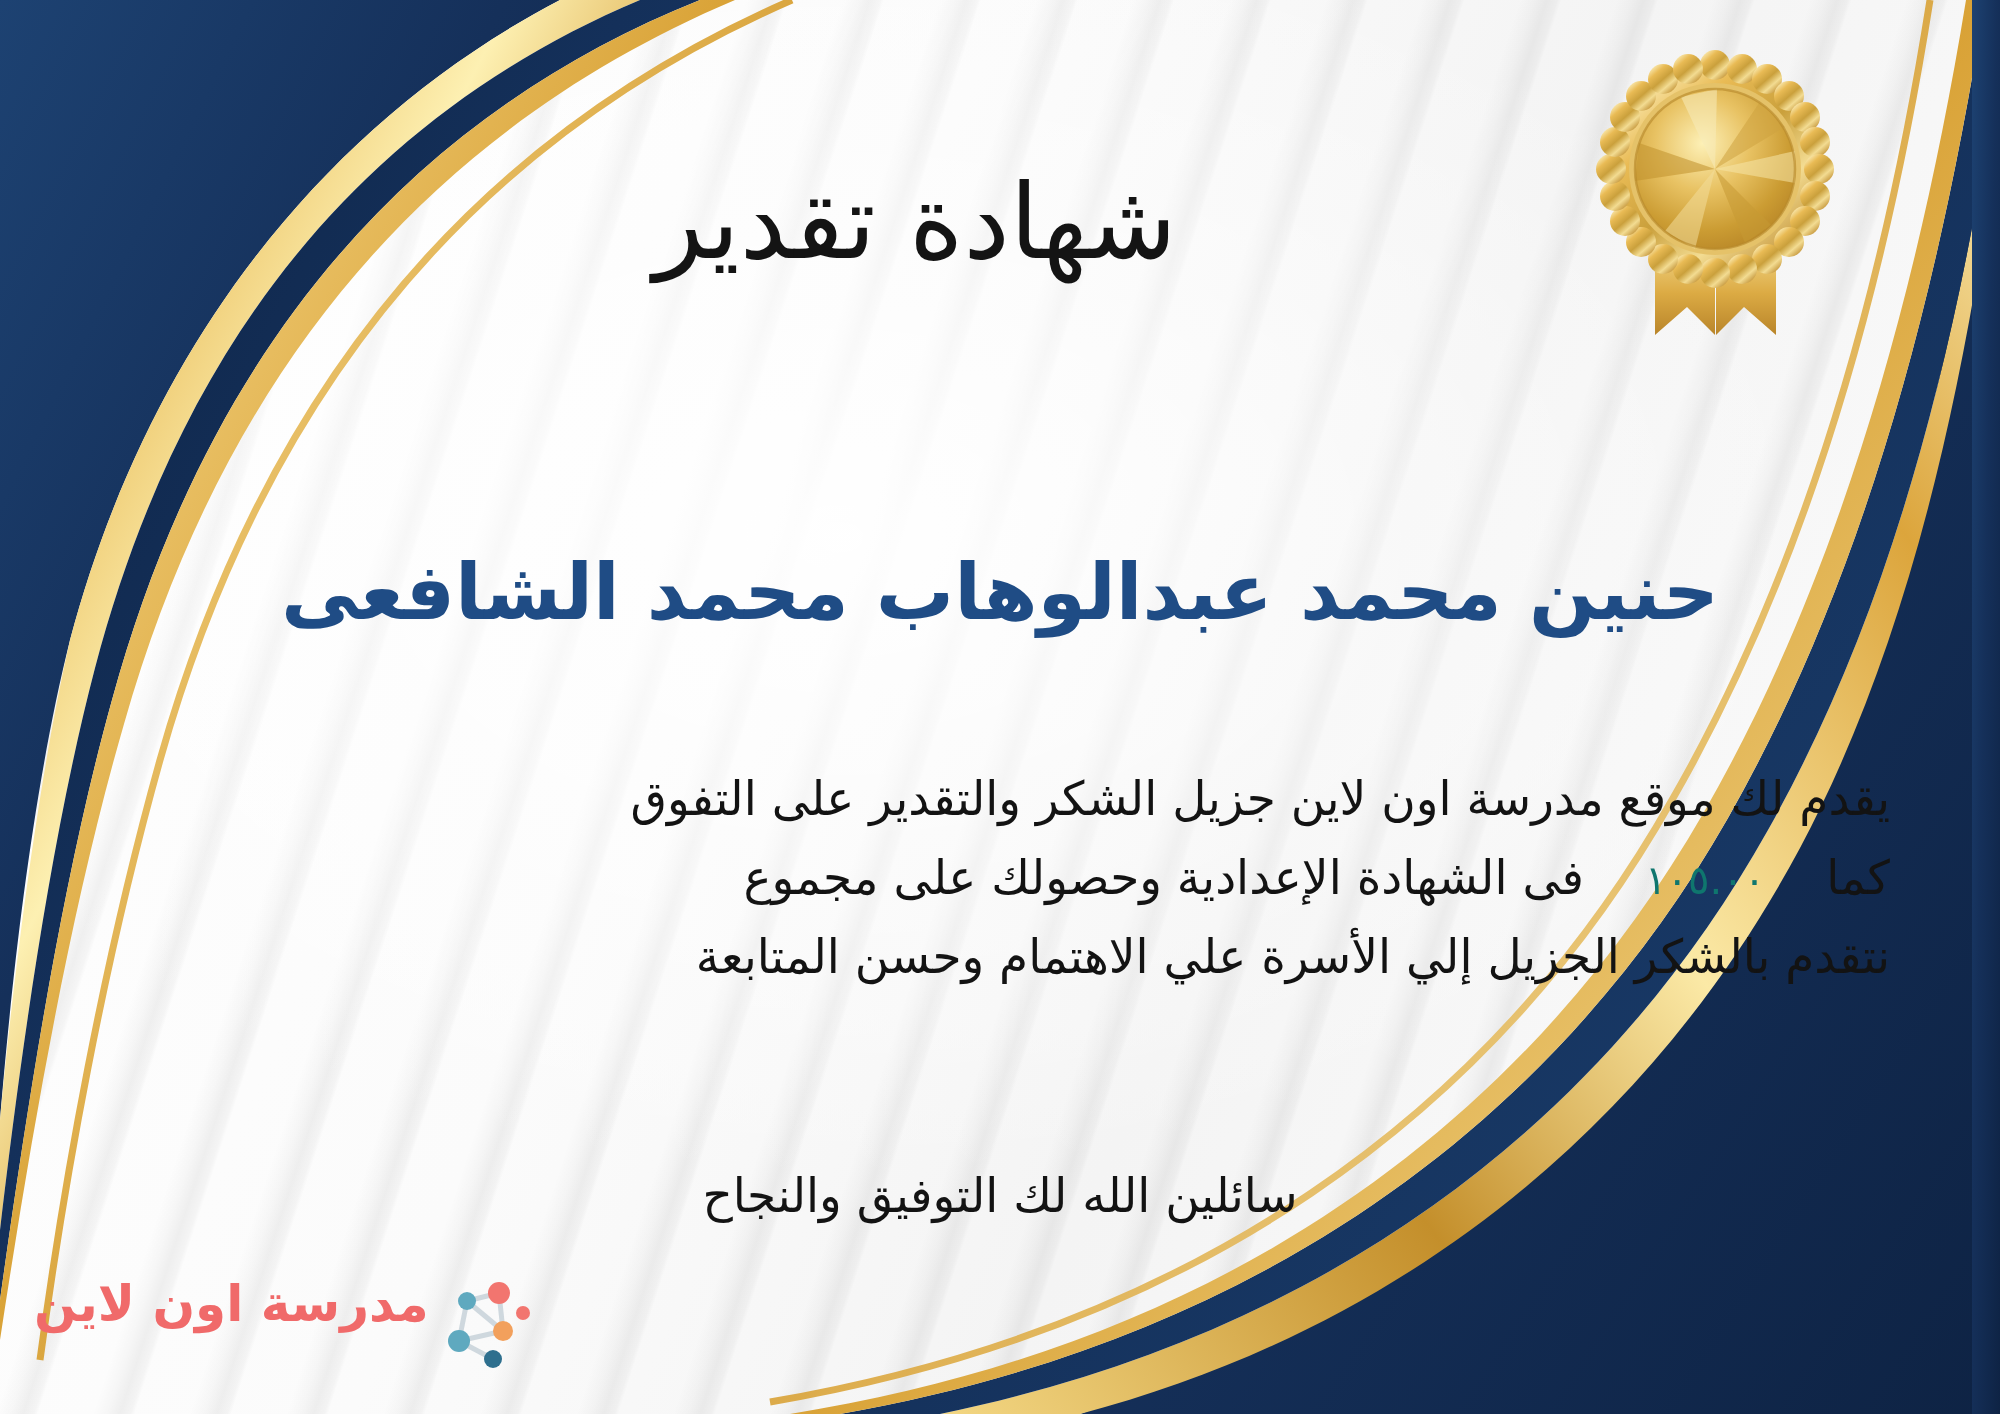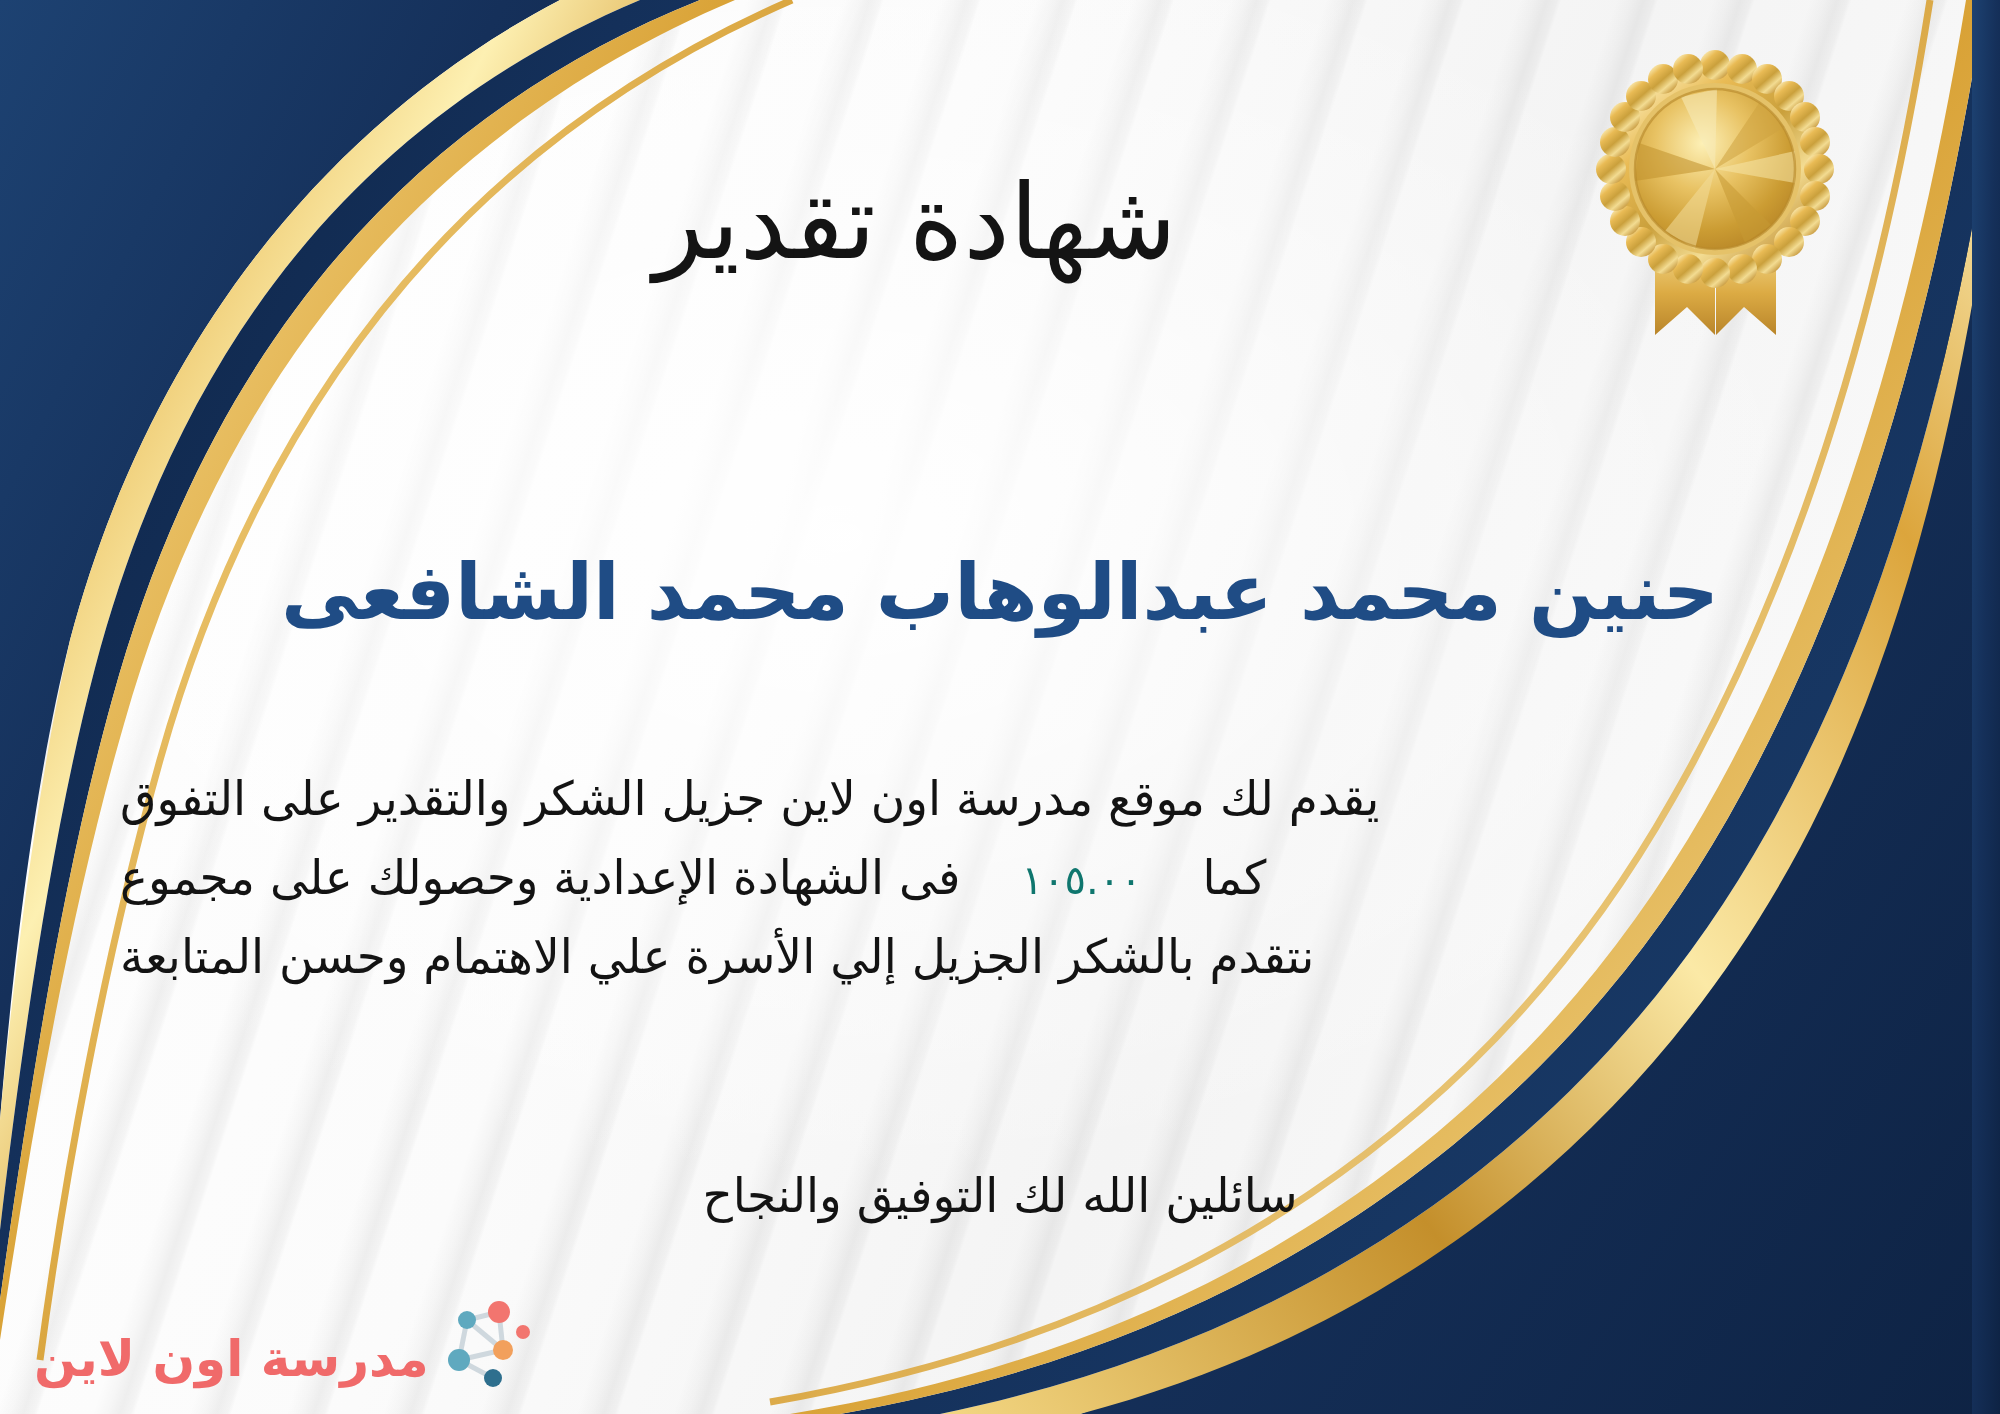--- a/index.html
+++ b/index.html
@@ -69,21 +69,21 @@
     font-size:78px;
     font-weight:700;
     color:#1f4c85;
     line-height:1.15;
     padding:0 108px;
   }
 
   .body-block{
     position:absolute;
     top:720px;left:120px;right:110px;
-    text-align:left;
+    text-align:right;
     font-size:47px;
     font-weight:400;
     color:#131313;
     line-height:1.68;
   }
   .body-line{white-space:nowrap;}
   .score{
     color:#0f766e;
     font-weight:400;
     font-size:40px;
@@ -96,22 +96,22 @@
     top:1128px;left:0;right:0;
     text-align:center;
     font-size:47px;
     color:#131313;
     padding:0 64px;
   }
 
   
   .brand{
     position:absolute;
-    left:34px;bottom:24px;
-    display:flex;align-items:flex-end;gap:8px;
+    left:34px;bottom:43px;
+    display:flex;align-items:flex-start;gap:8px;
     direction:rtl;
   }
   .brand-text{display:flex;flex-direction:column;align-items:flex-start;line-height:1;}
   .brand-ar{
     font-size:50px;font-weight:700;color:#f06a6a;
     letter-spacing:0px;margin-bottom:6px;
   }
   .brand-en{
     font-size:41px;font-weight:700;color:#5fa9bf;
     letter-spacing:0.5px;direction:ltr;

